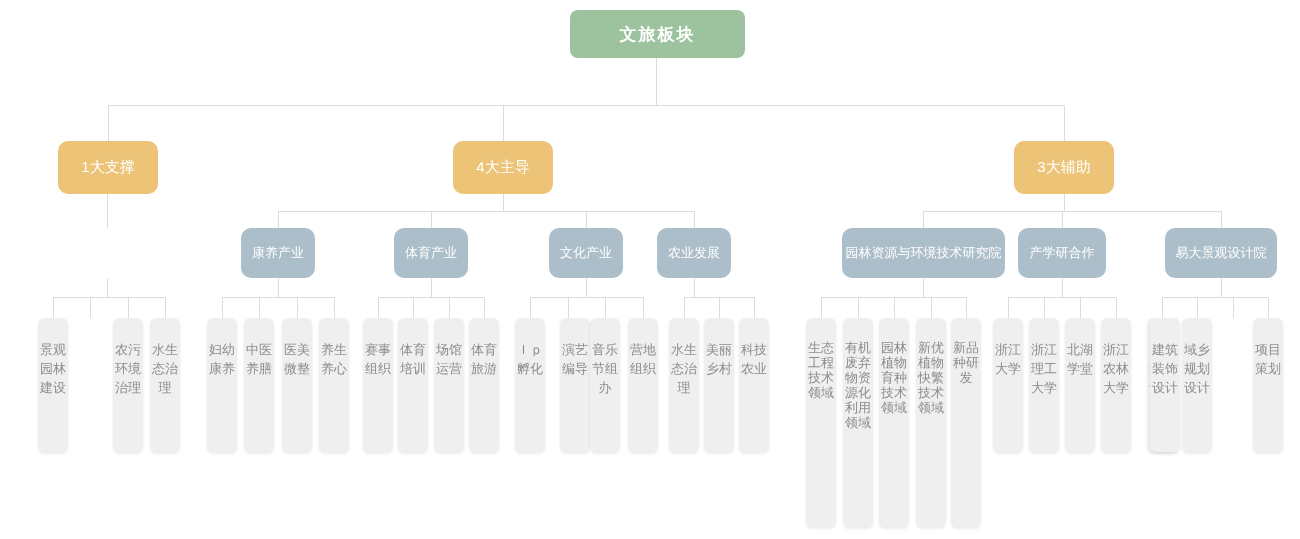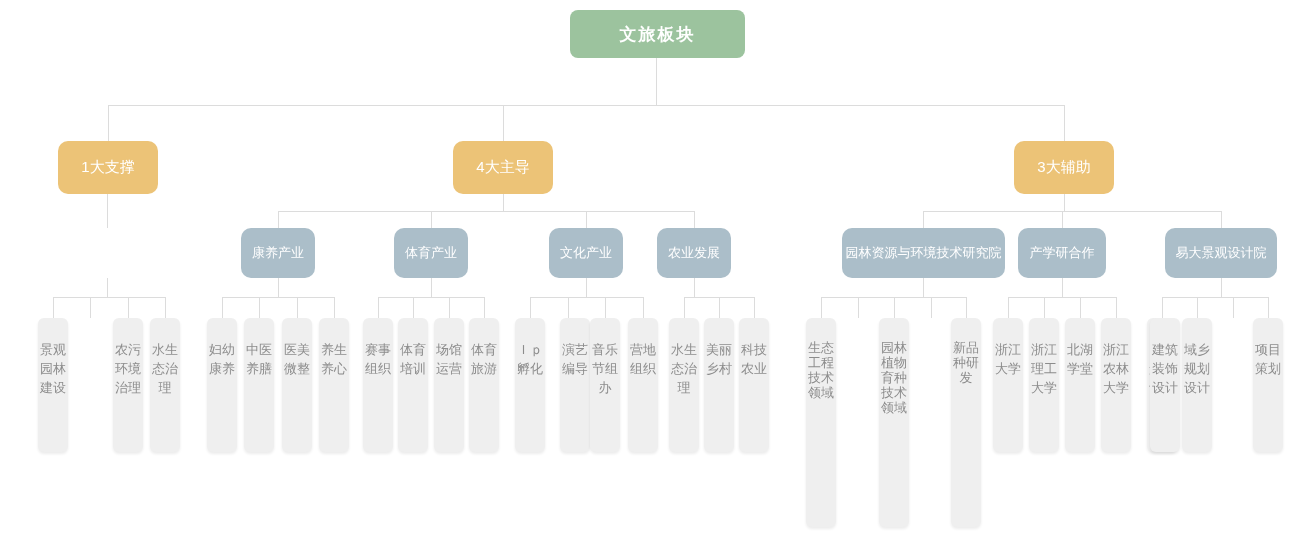--- a/index.html
+++ b/index.html
@@ -135,21 +135,23 @@
   <div class="leaf" style="left:515px">Ｉｐ孵化</div>
   <div class="leaf" style="left:560px">演艺编导</div>
   <div class="leaf" style="left:590px">音乐节组办</div>
   <div class="leaf" style="left:628px">营地组织</div>
 
   <div class="leaf" style="left:669px">水生态治理</div>
   <div class="leaf" style="left:704px">美丽乡村</div>
   <div class="leaf" style="left:739px">科技农业</div>
 
   <div class="leaf tall" style="left:806px">生态工程技术领域</div>
+  <div class="leaf tall" style="left:843px">有机废弃物资源化利用领域</div>
   <div class="leaf tall" style="left:879px">园林植物育种技术领域</div>
+  <div class="leaf tall" style="left:916px">新优植物快繁技术领域</div>
   <div class="leaf tall" style="left:951px">新品种研发</div>
 
   <div class="leaf" style="left:993px">浙江大学</div>
   <div class="leaf" style="left:1029px">浙江理工大学</div>
   <div class="leaf" style="left:1065px">北湖学堂</div>
   <div class="leaf" style="left:1101px">浙江农林大学</div>
 
   <div class="leaf" style="left:1147px">园林景观设计</div>
   <div class="leaf" style="left:1182px">域乡规划设计</div>
   <div class="leaf" style="left:1150px">建筑装饰设计</div>

